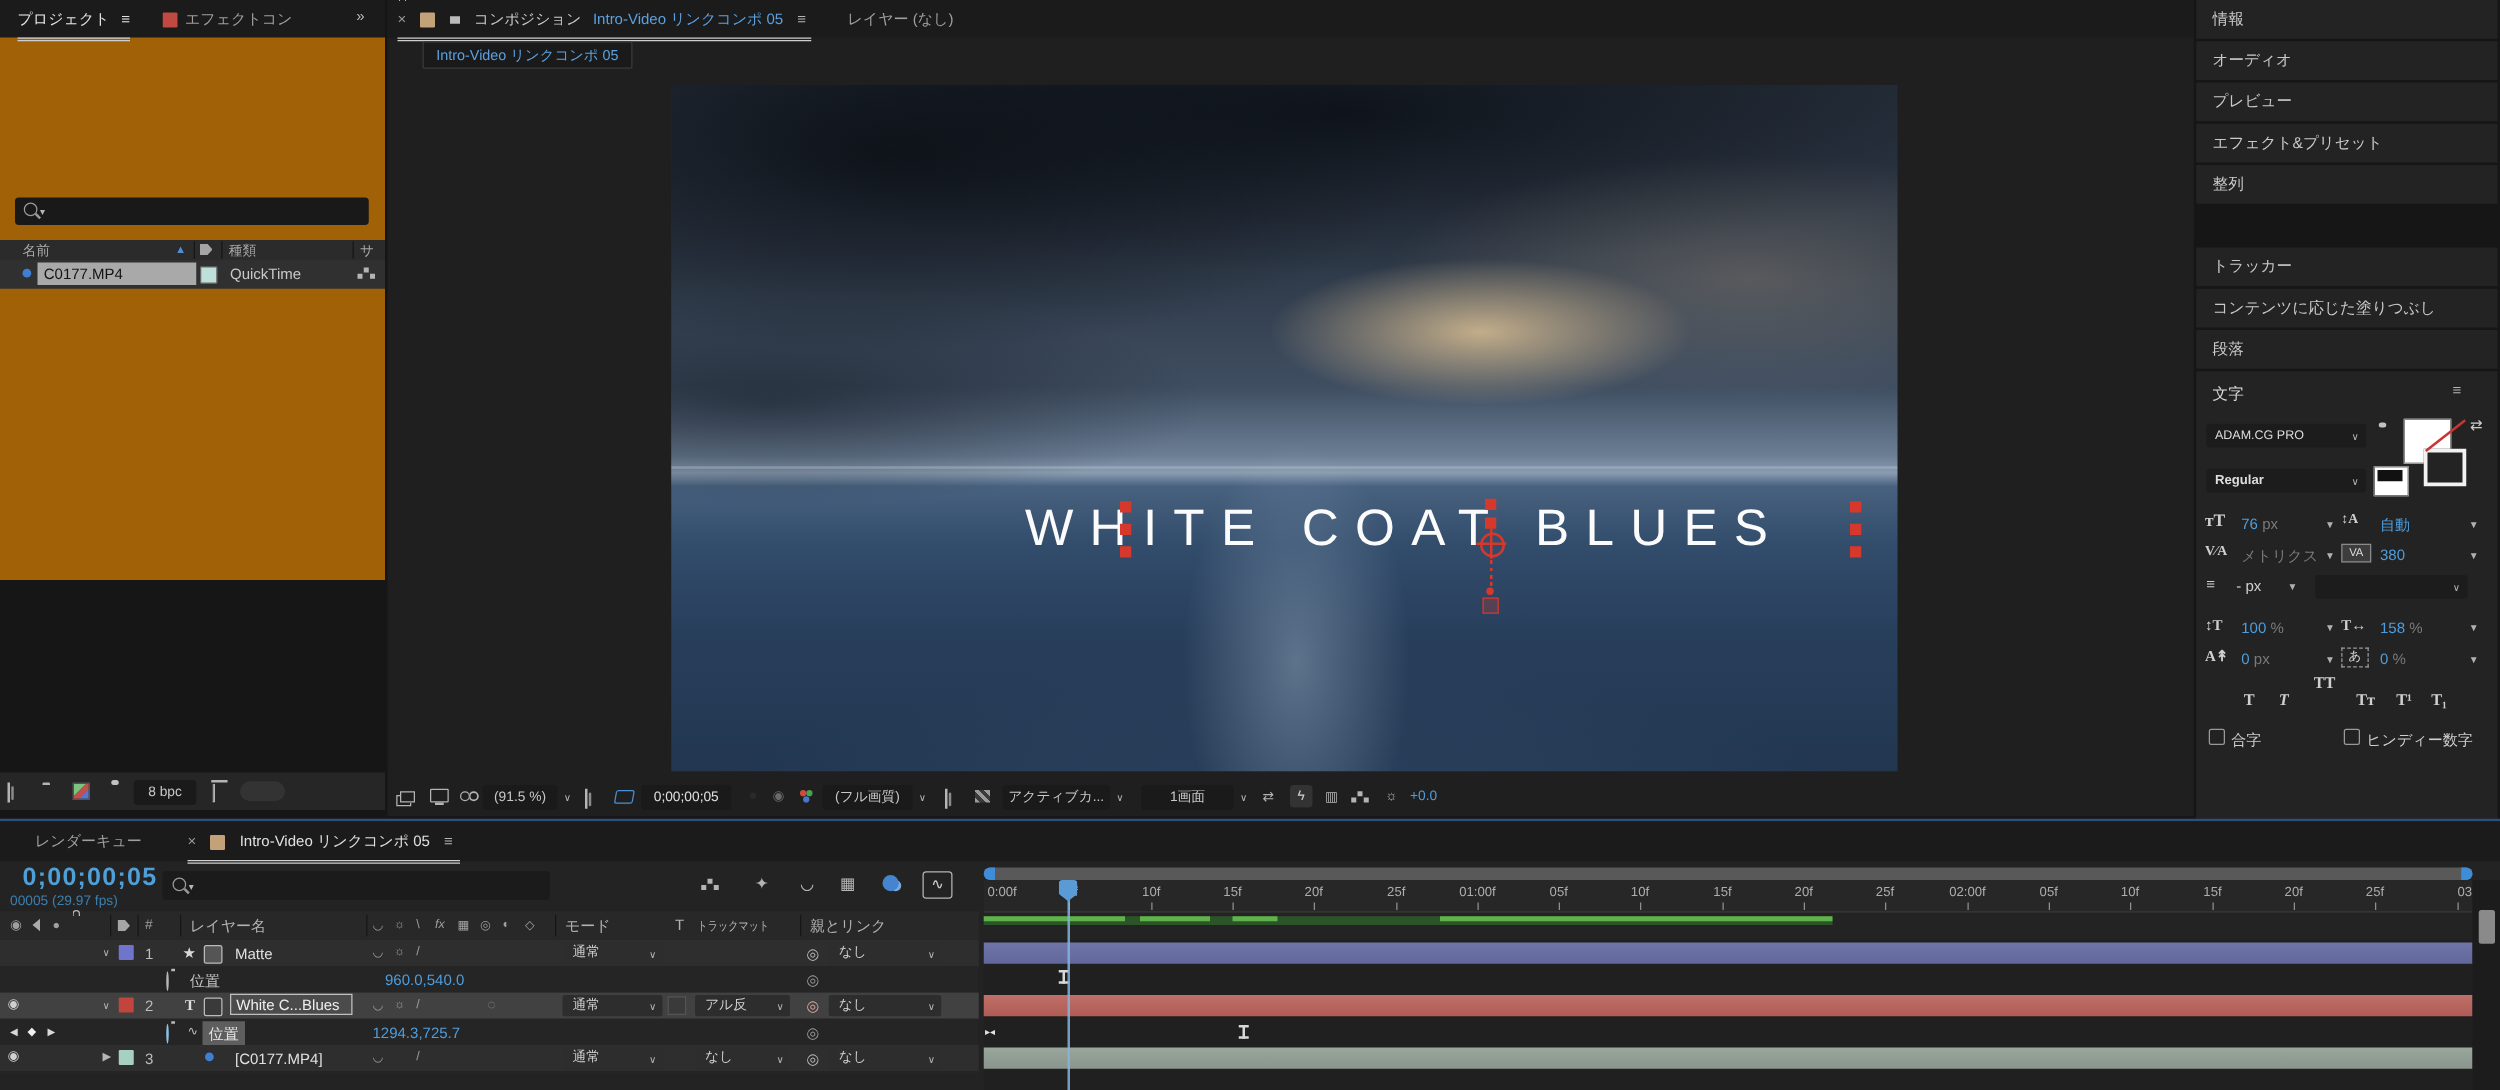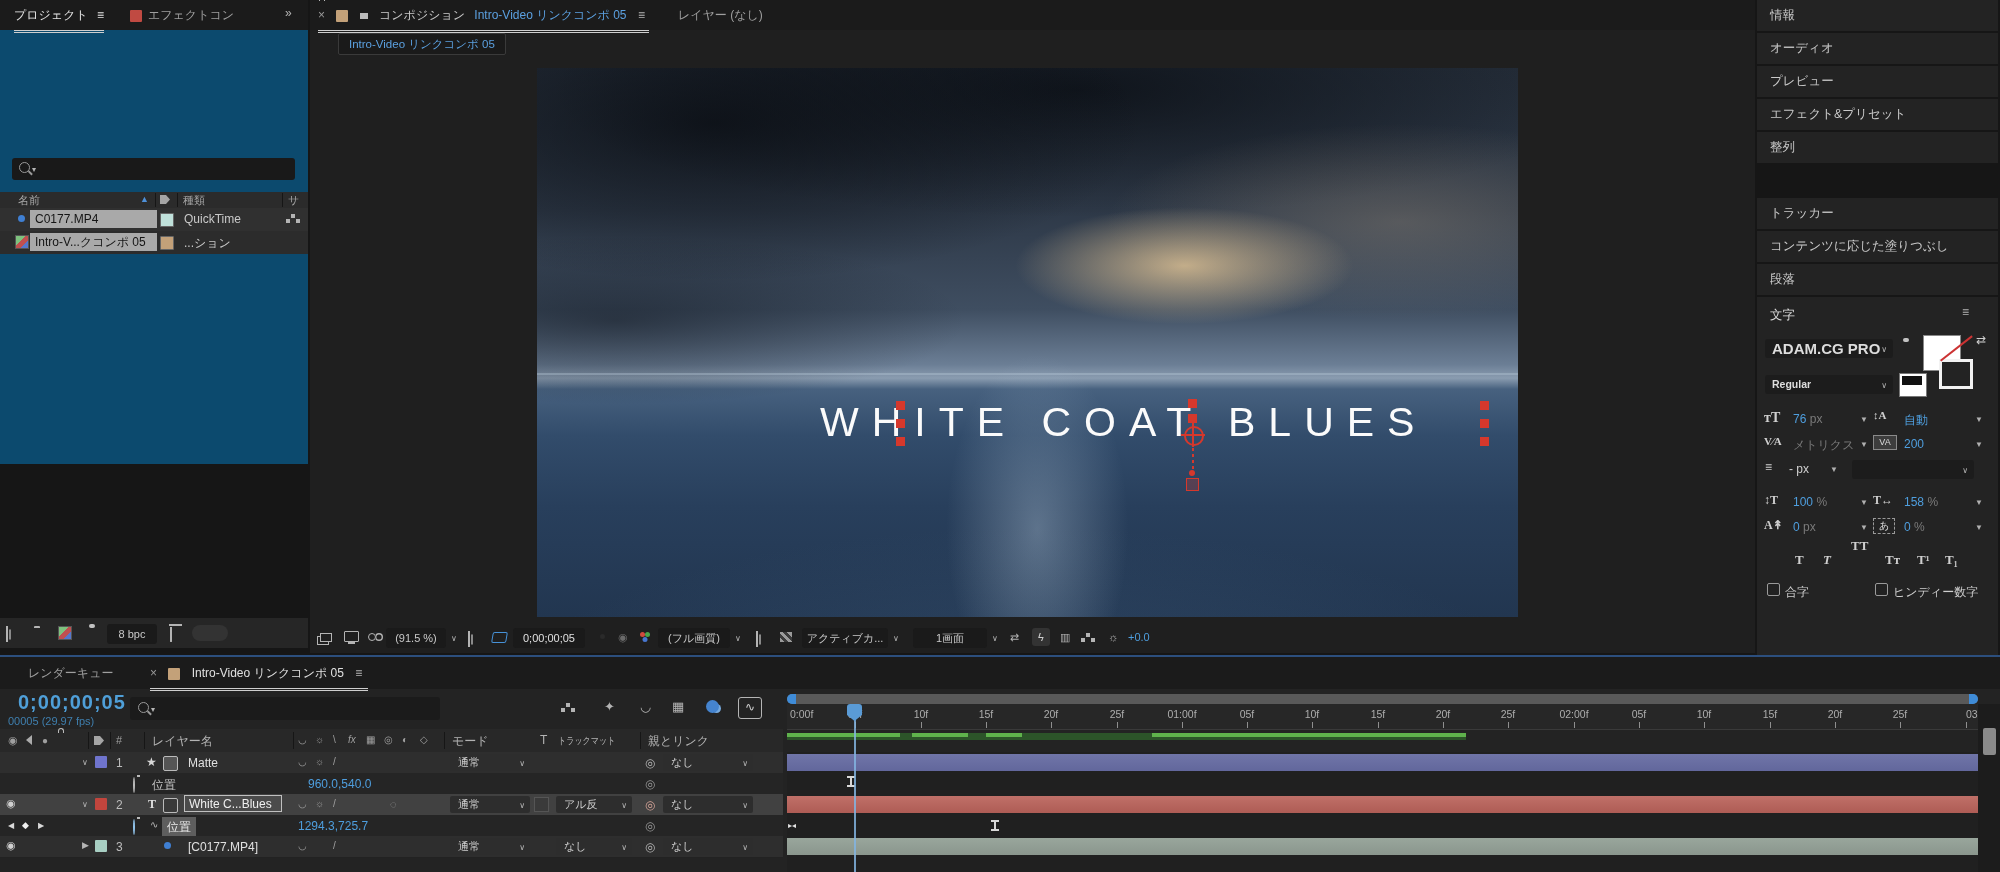--- a/index.html
+++ b/index.html
@@ -67,21 +67,21 @@
   .tick{position:absolute;top:4px;transform:translateX(-50%);font-size:10.5px;color:#adadad}
   .tickmark{position:absolute;top:18px;width:1px;height:6px;background:#8f8f8f}
   .modebox{position:absolute;background:#2d2d2d;border-radius:2px;height:17px;line-height:17px;font-size:11px;color:#cfcfcf;padding-left:8px;box-sizing:border-box}
   .modebox .dd{position:absolute;right:5px;top:1px}
 </style>
 </head>
 <body>
 
 <div class="app">
 
-  <div class="panel" id="project" style="left:0;top:0;width:308px;height:464px;background:#0c4a6e">
+  <div class="panel" id="project" style="left:0;top:0;width:308px;height:464px;background:#a16207">
     <div class="tabbar">
       <div class="tab active" style="left:14px">
         <span>プロジェクト</span>
         <span style="margin-left:6px">≡</span>
       </div>
       <div class="tab" style="left:130px;width:105px;overflow:hidden">
         <span class="sw" style="background:#c04a42;margin-right:6px"></span><span>エフェクトコント</span>
       </div>
       <div class="a" style="left:285px;top:6px;color:#b5b5b5">»</div>
     </div>
@@ -103,26 +103,20 @@
     </div>
 
     <div class="a" style="left:0;top:208px;width:308px;height:23px;background:#303030">
       <span class="ic i-page" style="left:16px;top:4px"></span>
       <div class="a" style="left:30px;top:2px;width:122px;height:18px;background:#a9a9a9;color:#141414;line-height:18px;padding-left:5px">C0177.MP4</div>
       <span class="sw" style="position:absolute;left:160px;top:5px;background:#bfe0da;border:1px solid #666"></span>
       <span class="a" style="left:184px;top:4px;color:#c9c9c9">QuickTime</span>
       <span class="ic i-flow" style="left:291px;top:6px"></span>
     </div>
 
-    <div class="a" style="left:0;top:231px;width:308px;height:23px;background:#2c2c2c">
-      <span class="ic i-film" style="left:15px;top:4px"></span>
-      <div class="a" style="left:30px;top:2px;width:122px;height:18px;background:#a9a9a9;color:#141414;line-height:18px;padding-left:5px">Intro-V...クコンポ 05</div>
-      <span class="sw" style="position:absolute;left:160px;top:5px;background:#c3a179;border:1px solid #666"></span>
-      <span class="a" style="left:184px;top:4px;color:#c9c9c9">...ション</span>
-    </div>
 
     <div class="a" style="left:0;top:618px;width:308px;height:30px;background:#262626">
       <span class="ic i-guide" style="left:6px;top:9px"></span>
       <span class="ic i-fold" style="left:32px;top:10px"></span>
       <span class="ic i-film" style="left:58px;top:8px"></span>
       <span class="ic i-drop" style="left:88px;top:9px"></span>
       <div class="box" style="left:107px;top:6px;width:50px">8 bpc</div>
       <span class="ic i-trash" style="left:168px;top:9px"></span>
       <div class="a" style="left:192px;top:7px;width:36px;height:16px;border-radius:8px;background:#333"></div>
     </div>
@@ -214,21 +208,21 @@
     <div class="sidebar-row" style="top:99px"><span>エフェクト&amp;プリセット</span></div>
     <div class="sidebar-row" style="top:132px"><span>整列</span></div>
     <div class="sidebar-row" style="top:198px"><span>トラッカー</span></div>
     <div class="sidebar-row" style="top:231px"><span>コンテンツに応じた塗りつぶし</span></div>
     <div class="sidebar-row" style="top:264px"><span>段落</span></div>
 
     <div class="a" style="left:0;top:297px;width:241px;height:575px;background:#232323">
       <div class="a" style="left:13px;top:10px;font-size:12.5px;color:#dcdcdc">文字</div>
       <div class="a" style="left:205px;top:8px;color:#b5b5b5">≡</div>
 
-      <div class="cpnl-dd" style="left:8px;top:42px;width:128px"><span style="font-weight:bold;font-size:15px">ADAM.CG PRO</span><span class="dd" style="position:absolute;right:6px;top:1px">∨</span></div>
+      <div class="cpnl-dd" style="left:8px;top:42px;width:128px"><span style="font-weight:normal;font-size:10px">ADAM.CG PRO</span><span class="dd" style="position:absolute;right:6px;top:1px">∨</span></div>
       <span class="ic i-drop" style="left:147px;top:44px"></span>
       <div class="a" style="left:166px;top:38px;width:36px;height:34px;background:#fff;border:1px solid #888"></div>
       <div class="a" style="left:182px;top:62px;width:34px;height:30px;background:#232323;border:3px solid #f2f2f2;box-sizing:border-box">
         <span class="a" style="left:-2px;top:-2px;width:40px;height:2px;background:#c33;transform:rotate(-38deg);transform-origin:0 0"></span>
       </div>
       <span class="a" style="left:219px;top:36px;color:#cfcfcf;font-size:12px">⇄</span>
 
       <div class="cpnl-dd" style="left:8px;top:78px;width:128px"><span style="font-weight:bold;font-size:10.5px">Regular</span><span class="dd" style="position:absolute;right:6px;top:1px">∨</span></div>
       <div class="a" style="left:142px;top:76px;width:26px;height:22px;background:#fff;border:1px solid #777">
         <span class="a" style="left:2px;top:2px;width:20px;height:9px;background:#111"></span>
@@ -240,21 +234,21 @@
       <span class="a tri" style="left:103px;top:118px">▼</span>
       <span class="tbtn" style="left:116px;top:112px;font-size:11px">↕A</span>
       <span class="a val" style="left:147px;top:115px">自動</span>
       <span class="a tri" style="left:218px;top:118px">▼</span>
 
       
       <span class="tbtn" style="left:7px;top:138px;font-size:11px">V⁄A</span>
       <span class="a dim" style="left:36px;top:140px">メトリクス</span>
       <span class="a tri" style="left:103px;top:143px">▼</span>
       <span class="a" style="left:116px;top:138px;width:22px;height:13px;background:#3d3d3d;border:1px solid #8a8a8a;color:#ddd;font-size:9px;text-align:center;line-height:13px">VA</span>
-      <span class="a val" style="left:147px;top:140px">200</span>
+      <span class="a val" style="left:147px;top:140px">380</span>
       <span class="a tri" style="left:218px;top:143px">▼</span>
 
       
       <span class="a" style="left:8px;top:163px;color:#cfcfcf">≡</span>
       <span class="a" style="left:32px;top:165px;color:#cfcfcf">- px</span>
       <span class="a tri" style="left:73px;top:168px">▼</span>
       <div class="cpnl-dd" style="left:95px;top:163px;width:122px">
           <span class="dd" style="position:absolute;right:6px;top:1px">∨</span>
         </div>
 

